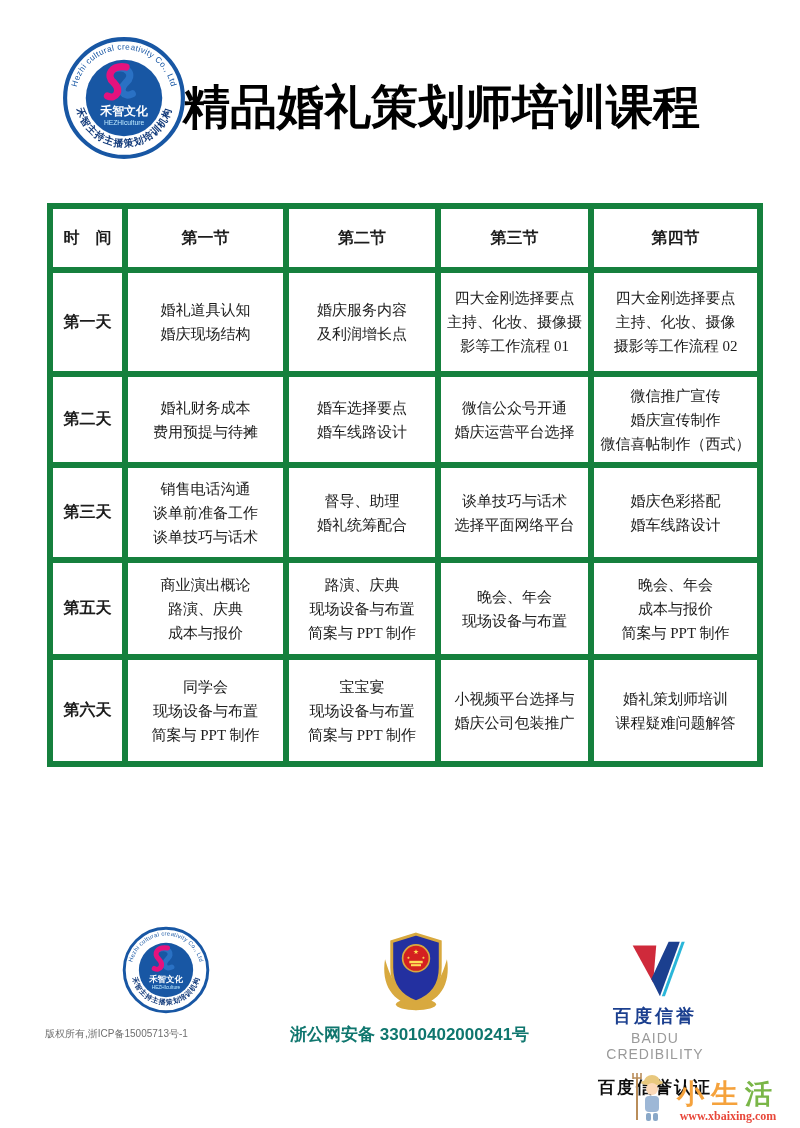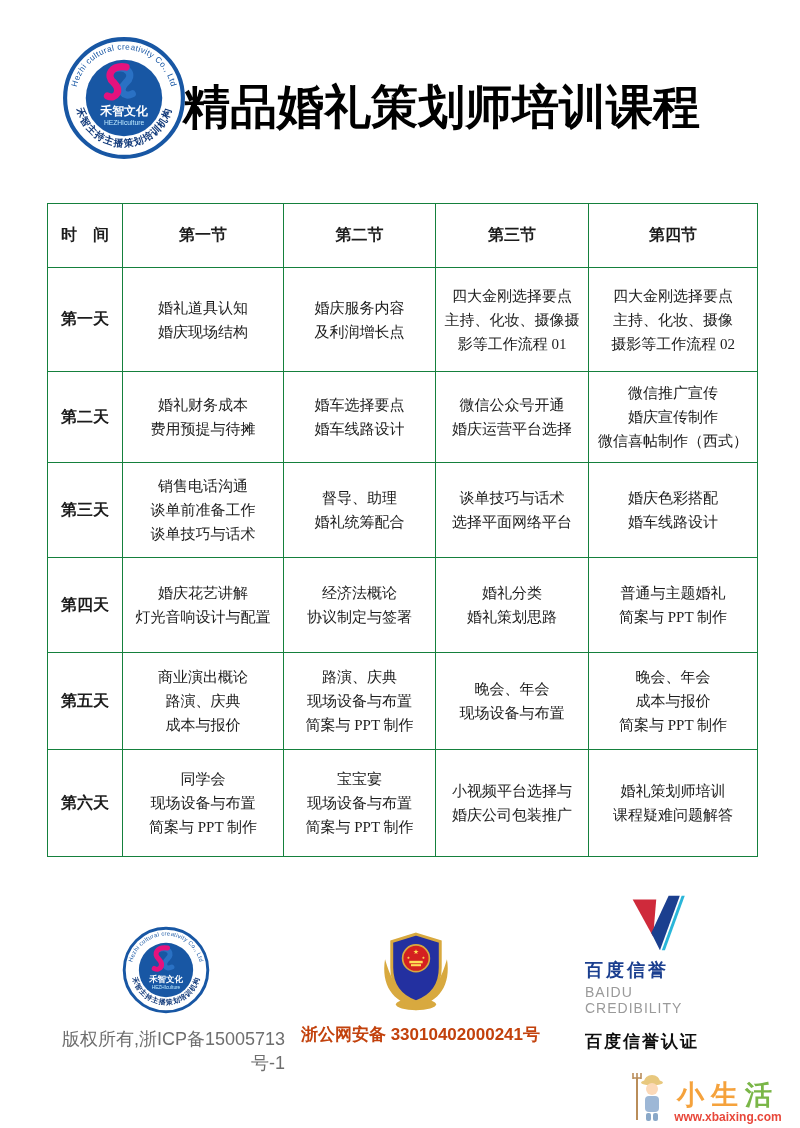--- a/index.html
+++ b/index.html
@@ -14,46 +14,46 @@
     position:absolute; left:183px; top:76px; width:540px; text-align:left;
     font-size:47px; font-weight:900; color:#000; letter-spacing:0px; white-space:nowrap;
   }
 
   
   .course-table {
     position:absolute; left:47px; top:203px; width:710px;
     border-collapse:collapse; table-layout:fixed;
   }
   .course-table th, .course-table td {
-    border:1px solid #15803d; text-align:center; vertical-align:middle;
+    border:6px solid #15803d; text-align:center; vertical-align:middle;
     color:#1c1c1c; padding:2px 4px; white-space:pre-line; overflow:hidden;
   }
   .course-table th { font-size:16px; font-weight:bold; }
   .course-table td.day { font-size:16px;font-weight:bold; }
   .course-table td.cell { font-size:15px; line-height:1.6; }
   tr.h-head { height:64px; }
   tr.h-r1 { height:104px; }
   tr.h-r2 { height:91px; }
   tr.h-r3 { height:95px; }
   tr.h-r4 { height:95px; }
   tr.h-r5 { height:97px; }
   tr.h-r6 { height:107px; }
 
   
   .footer-logo { position:absolute; left:122px; top:926px; width:88px; height:88px; }
   .copyright {
-    position:absolute; left:45px; top:1027px; width:240px; text-align:right;
-    font-family:"Liberation Sans", sans-serif; font-size:18px; color:#6e6e6e;
+    position:absolute; left:45px; top:1027px; width:240px; text-align:left;
+    font-family:"Liberation Sans", sans-serif; font-size:10px; color:#6e6e6e;
   }
   .police-badge { position:absolute; left:374px; top:924px; width:84px; height:92px; }
   .police-record {
-    position:absolute; left:290px; top:1023px; width:250px; text-align:right;
-    font-family:"Liberation Sans", sans-serif; font-size:17px; font-weight:bold; color:#c2410c;
-  }
-  .baidu-block { position:absolute; left:585px; top:892px; width:140px; }
+    position:absolute; left:290px; top:1023px; width:250px; text-align:left;
+    font-family:"Liberation Sans", sans-serif; font-size:17px; font-weight:bold; color:#0f766e;
+  }
+  .baidu-block { position:absolute; left:585px; top:938px; width:140px; text-align:center; }
   .baidu-v { width:62px; height:62px; display:block; margin:0 auto; }
   .baidu-cn {
     font-family:"Liberation Sans", sans-serif; font-size:18px; font-weight:bold;
     color:#1b3f8f; letter-spacing:3px; margin-top:4px;
   }
   .baidu-en {
     font-family:"Liberation Sans", sans-serif; font-size:14px; color:#9a9a9a;
     letter-spacing:1px; margin-top:2px;
   }
   .baidu-cert {
@@ -62,21 +62,21 @@
   }
 
   
   .watermark { position:absolute; left:628px; top:1068px; width:156px; height:56px; display:flex; align-items:flex-end; }
   .farmer { width:44px; height:54px; flex:0 0 auto; }
   .wm-text { flex:1; text-align:center; }
   .wm-title { font-size:27px; font-weight:bold; letter-spacing:7px; line-height:30px; white-space:nowrap; }
   .wm-c0, .wm-c1 { color:#f5a23c; }
   .wm-c2 { color:#7ab648; }
   .wm-url {
-    font-family:Liberation Sans, sans-serif; font-size:12px; font-weight:bold;
+    font-family:Liberation Serif, serif; font-size:12px; font-weight:bold;
     color:#e8473a; margin-top:0px; white-space:nowrap;
   }
 
   svg text { user-select:none; }
 </style>
 </head>
 <body>
 
 <svg class="header-logo" viewBox="0 0 120 120">
   <circle cx="60" cy="60" r="57" fill="#ffffff" stroke="#1857a4" stroke-width="4"></circle>
@@ -144,31 +144,20 @@
     <td class="day">第三天</td>
     <td class="cell">销售电话沟通
 谈单前准备工作
 谈单技巧与话术</td>
     <td class="cell">督导、助理
 婚礼统筹配合</td>
     <td class="cell">谈单技巧与话术
 选择平面网络平台</td>
     <td class="cell">婚庆色彩搭配
 婚车线路设计</td>
-  </tr>
-  <tr class="h-r4">
-    <td class="day">第四天</td>
-    <td class="cell">婚庆花艺讲解
-灯光音响设计与配置</td>
-    <td class="cell">经济法概论
-协议制定与签署</td>
-    <td class="cell">婚礼分类
-婚礼策划思路</td>
-    <td class="cell">普通与主题婚礼
-简案与 PPT 制作</td>
   </tr>
   <tr class="h-r5">
     <td class="day">第五天</td>
     <td class="cell">商业演出概论
 路演、庆典
 成本与报价</td>
     <td class="cell">路演、庆典
 现场设备与布置
 简案与 PPT 制作</td>
     <td class="cell">晚会、年会

